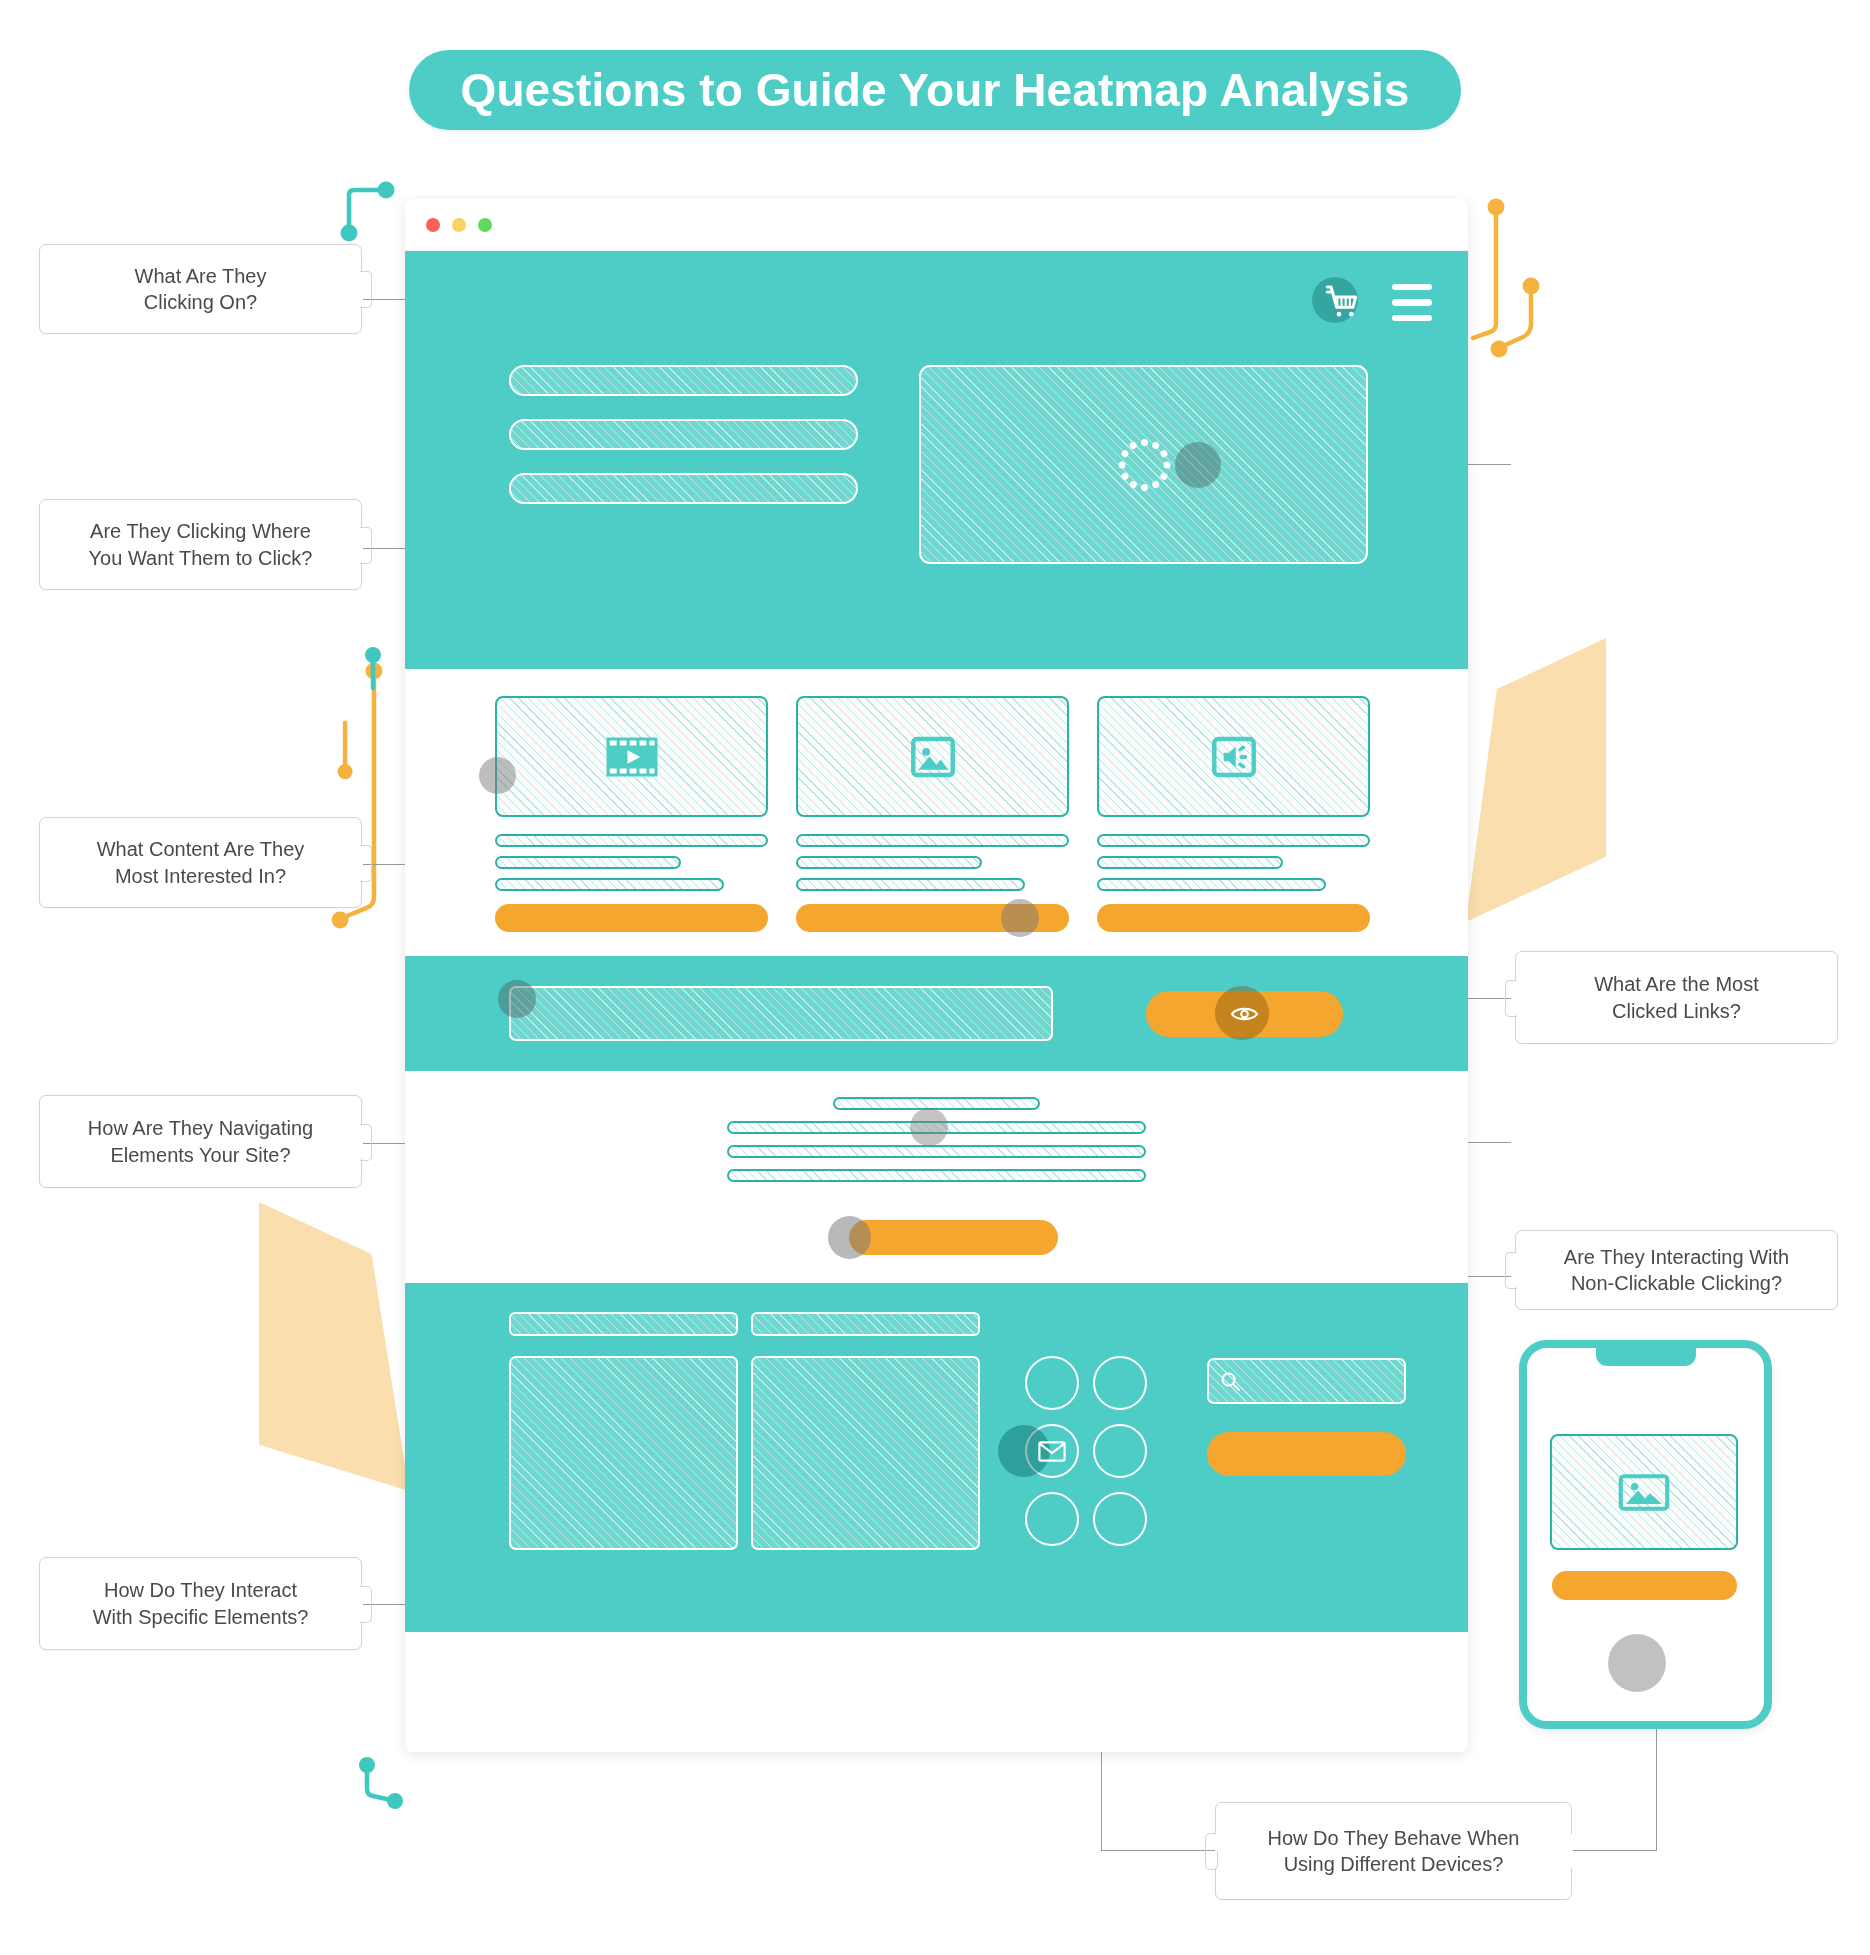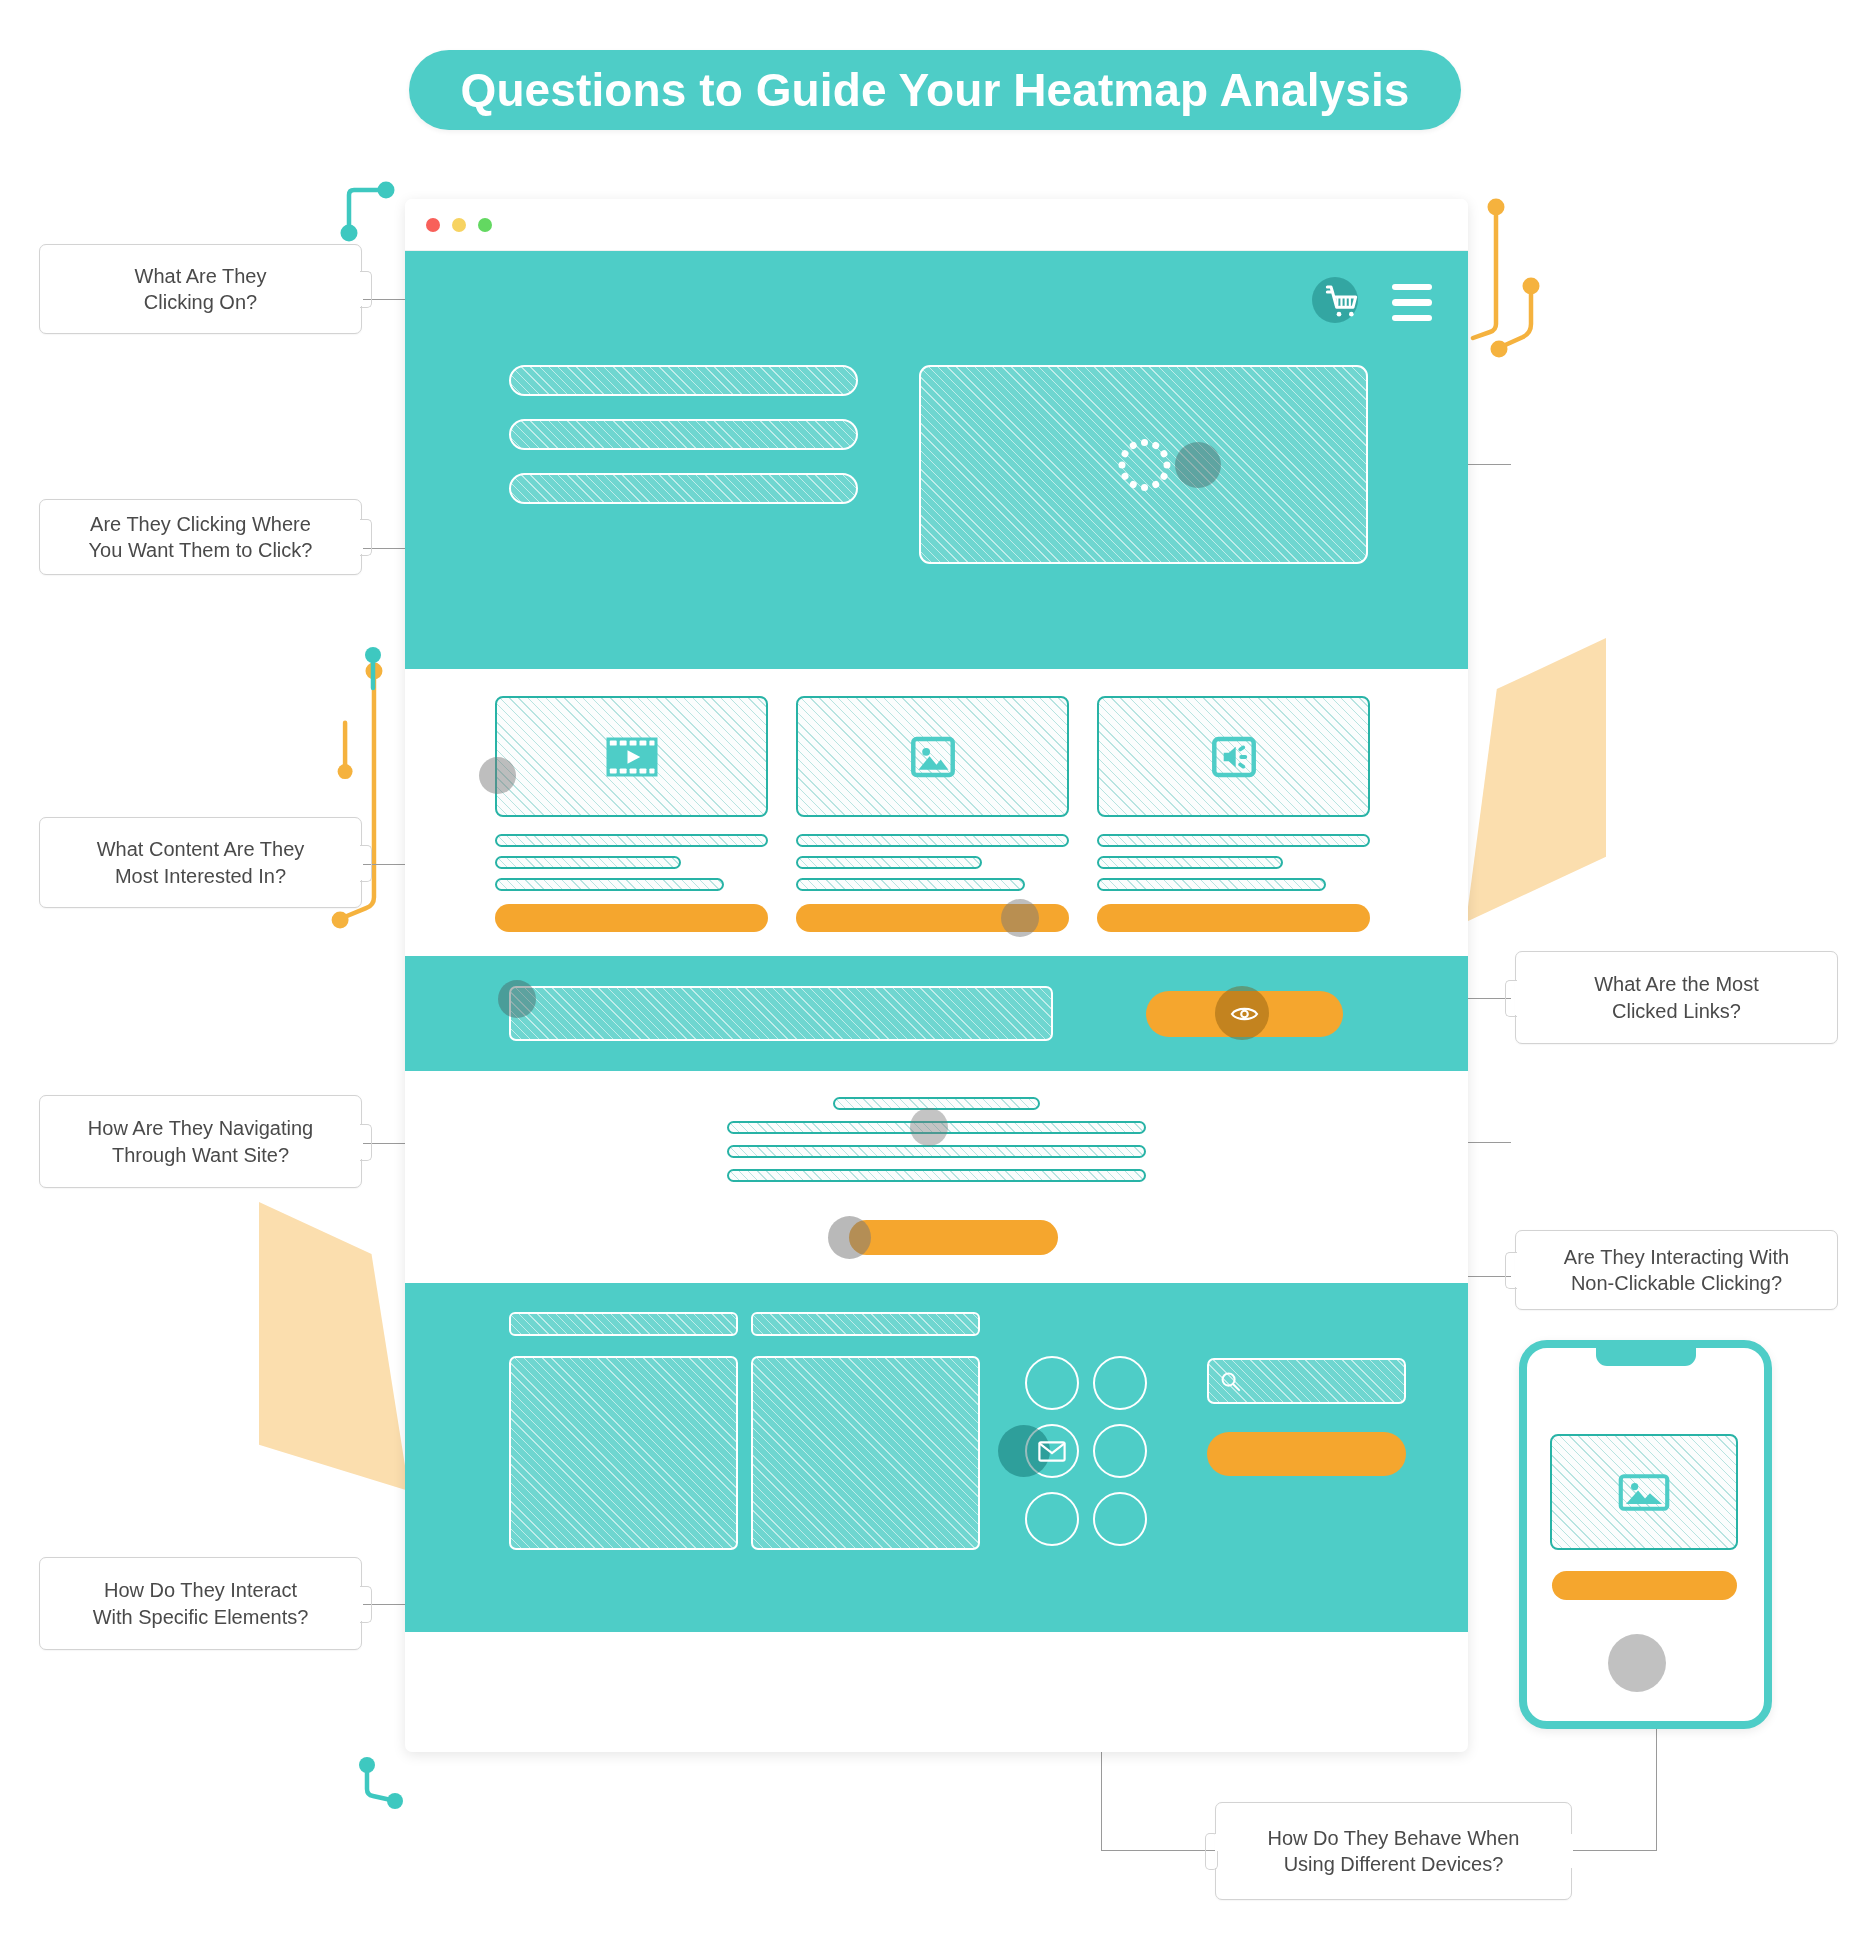--- a/index.html
+++ b/index.html
@@ -559,41 +559,41 @@
   <div id="phone-hot" style="left:1608px;top:1634px;position:absolute;width:58px;height:58px;border-radius:50%;background:rgba(120,120,120,.46);"></div>
 
   <div class="callout notch-r" style="left:39px;top:244px;width:323px;height:90px;">
     <span class="nmask"></span>
     <span>
       <span>What Are They</span><br>
       <span>Clicking On?</span>
     </span>
   </div>
 
-  <div class="callout notch-r" style="left:39px;top:499px;width:323px;height:76px;">
+  <div class="callout notch-r" style="left:39px;top:499px;width:323px;height:91px;">
     <span class="nmask"></span>
     <span>
       <span>Are They Clicking Where</span><br>
       <span>You Want Them to Click?</span>
     </span>
   </div>
 
   <div class="callout notch-r" style="left:39px;top:817px;width:323px;height:91px;">
     <span class="nmask"></span>
     <span>
       <span>What Content Are They</span><br>
       <span>Most Interested In?</span>
     </span>
   </div>
 
   <div class="callout notch-r" style="left:39px;top:1095px;width:323px;height:93px;">
     <span class="nmask"></span>
     <span>
       <span>How Are They Navigating</span><br>
-      <span>Through Want Site?</span>
+      <span>Elements Your Site?</span>
     </span>
   </div>
 
   <div class="callout notch-r" style="left:39px;top:1557px;width:323px;height:93px;">
     <span class="nmask"></span>
     <span>
       <span>How Do They Interact</span><br>
       <span>With Specific Elements?</span>
     </span>
   </div>

